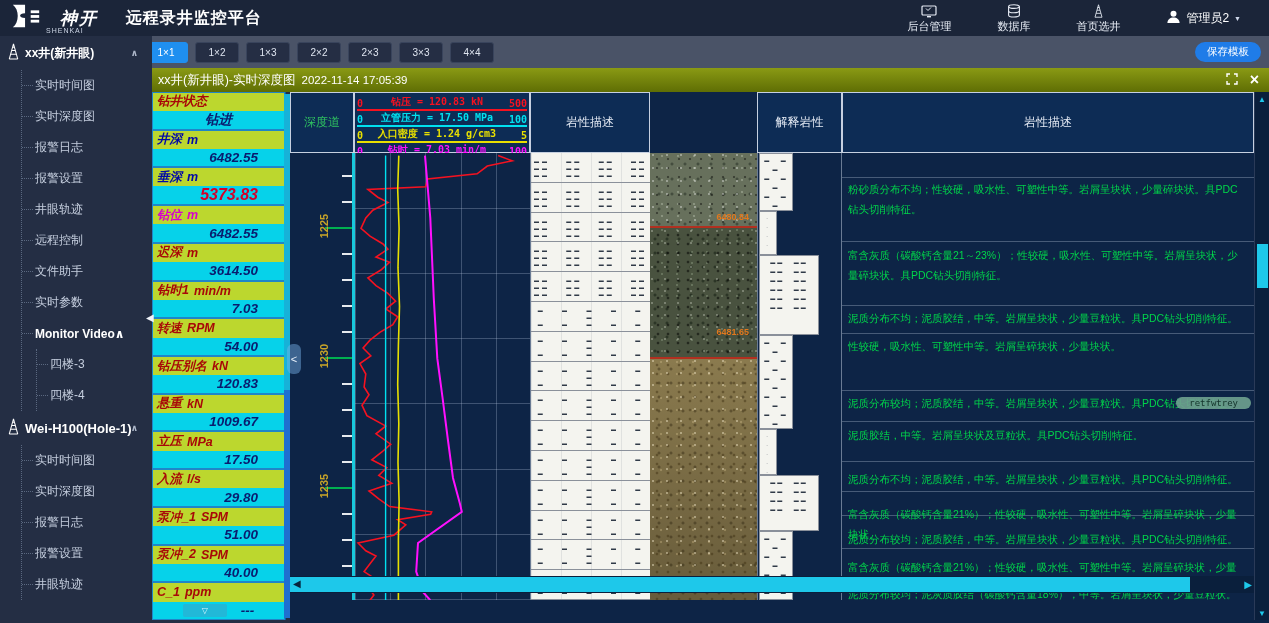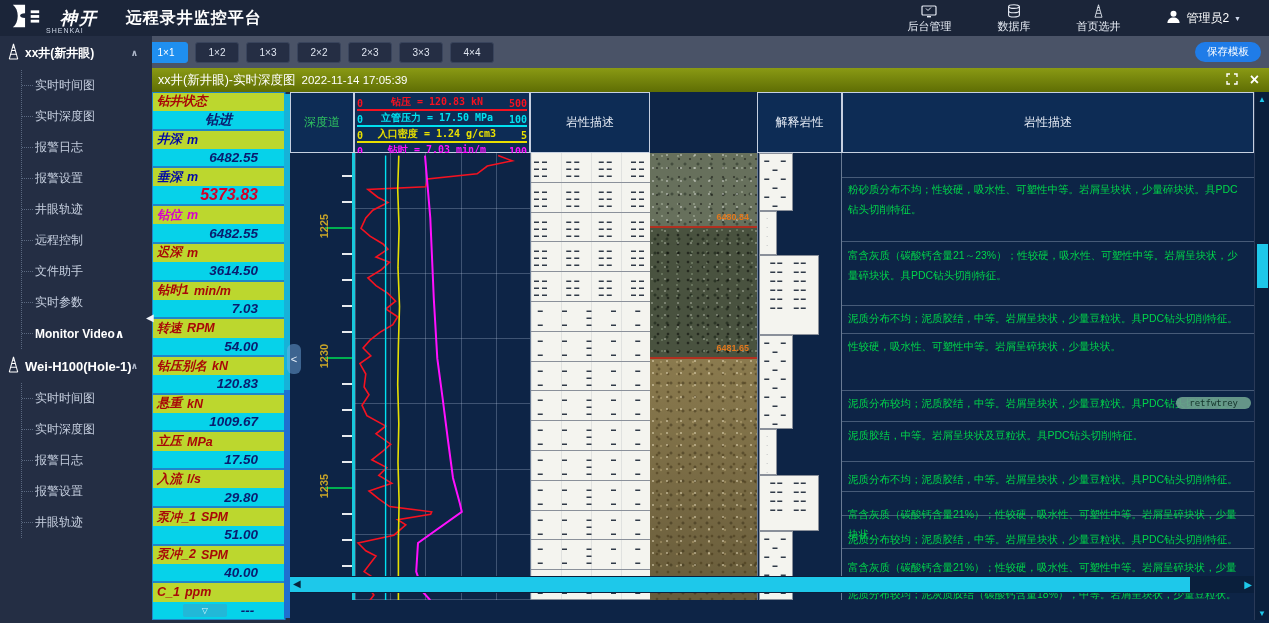--- a/index.html
+++ b/index.html
@@ -205,20 +205,30 @@
         </div>
         <div class="titem">
           <span class="dash"></span>
           <span>实时参数</span>
         </div>
         <div class="tvideo">
           <span class="dash"></span>
           <span>Monitor Video</span>
           <span class="tcaret" style="right: 8px;">∧</span>
         </div>
+        <div class="guide2">
+          <div class="titem">
+            <span class="dash"></span>
+            <span>四楼-3</span>
+          </div>
+          <div class="titem">
+            <span class="dash"></span>
+            <span>四楼-4</span>
+          </div>
+        </div>
       </div>
       <div class="twell" style="padding-left: 6px;">
         <span><svg width="15" height="17" viewBox="0 0 14 18">
             <path d="M7 1 L2.5 17 M7 1 L11.5 17 M4 12 h6 M5 8 h4 M5.8 4.5 h2.4 M2.5 17 h9" stroke="#fff" fill="none" stroke-width="1.1"></path>
           </svg></span>
         <span class="dname" style="font-size: 13px;">Wei-H100(Hole-1)</span>
         <span class="tcaret">∧</span>
       </div>
       <div class="guide">
         <div class="titem">
@@ -471,21 +481,21 @@
           <div class="pct-row" style="height: 29.8px;">▬ ▬  ▬ ▬  ▬ ▬<br>▬ ▬  ▬ ▬  ▬ ▬</div>
           <div class="pct-row" style="height: 29.8px;">▬ ▬  ▬ ▬  ▬ ▬<br>▬ ▬  ▬ ▬  ▬ ▬</div>
           <div class="pct-row" style="height: 29.8px;">▬ ▬  ▬ ▬  ▬ ▬<br>▬ ▬  ▬ ▬  ▬ ▬</div>
           <div class="pct-row" style="height: 29.8px;">▬ ▬  ▬ ▬  ▬ ▬<br>▬ ▬  ▬ ▬  ▬ ▬</div>
         </div>
       <div class="bodycol" id="photo-body" style="left:360px;width:107px;">
           <div class="photo-sec ptone-light photo-line" style="top: 0px; height: 75px;">
             <div class="photo-label" style="bottom: 4px;">6480.84</div>
           </div>
           <div class="photo-sec ptone-dark photo-line" style="top: 75px; height: 131px;">
-            <div class="photo-label" style="bottom: 4px; margin-top: 29px;">6481.65</div>
+            <div class="photo-label" style="bottom: 20px; margin-top: 29px;">6481.65</div>
           </div>
           <div class="photo-sec ptone-tan" style="top: 206px; height: 241px;"></div>
         </div>
       <div class="bodycol" id="interp-body" style="left:467px;width:85px;">
           <div class="iblock" style="top: 0px; height: 58px; width: 34px;">▬ ▬ ▬<br>▬ ▬ ▬<br>▬ ▬ ▬<br>▬ ▬ ▬</div>
           <div class="iblock" style="top: 58px; height: 44px; width: 18px;">· · ·<br>· · ·<br>· · ·</div>
           <div class="iblock" style="top: 102px; height: 80px; width: 60px;">▬▬ ▬▬<br>▬▬ ▬▬<br>▬▬ ▬▬<br>▬▬ ▬▬<br>▬▬ ▬▬<br>▬▬ ▬▬</div>
           <div class="iblock" style="top: 182px; height: 94px; width: 34px;">▬ ▬ ▬<br>▬ ▬ ▬<br>▬ ▬ ▬<br>▬ ▬ ▬<br>▬ ▬ ▬<br>▬ ▬ ▬<br>▬ ▬ ▬</div>
           <div class="iblock" style="top: 276px; height: 46px; width: 18px;">· · ·<br>· · ·<br>· · ·</div>
           <div class="iblock" style="top: 322px; height: 56px; width: 60px;">▬▬ ▬▬<br>▬▬ ▬▬<br>▬▬ ▬▬<br>▬▬ ▬▬</div>

